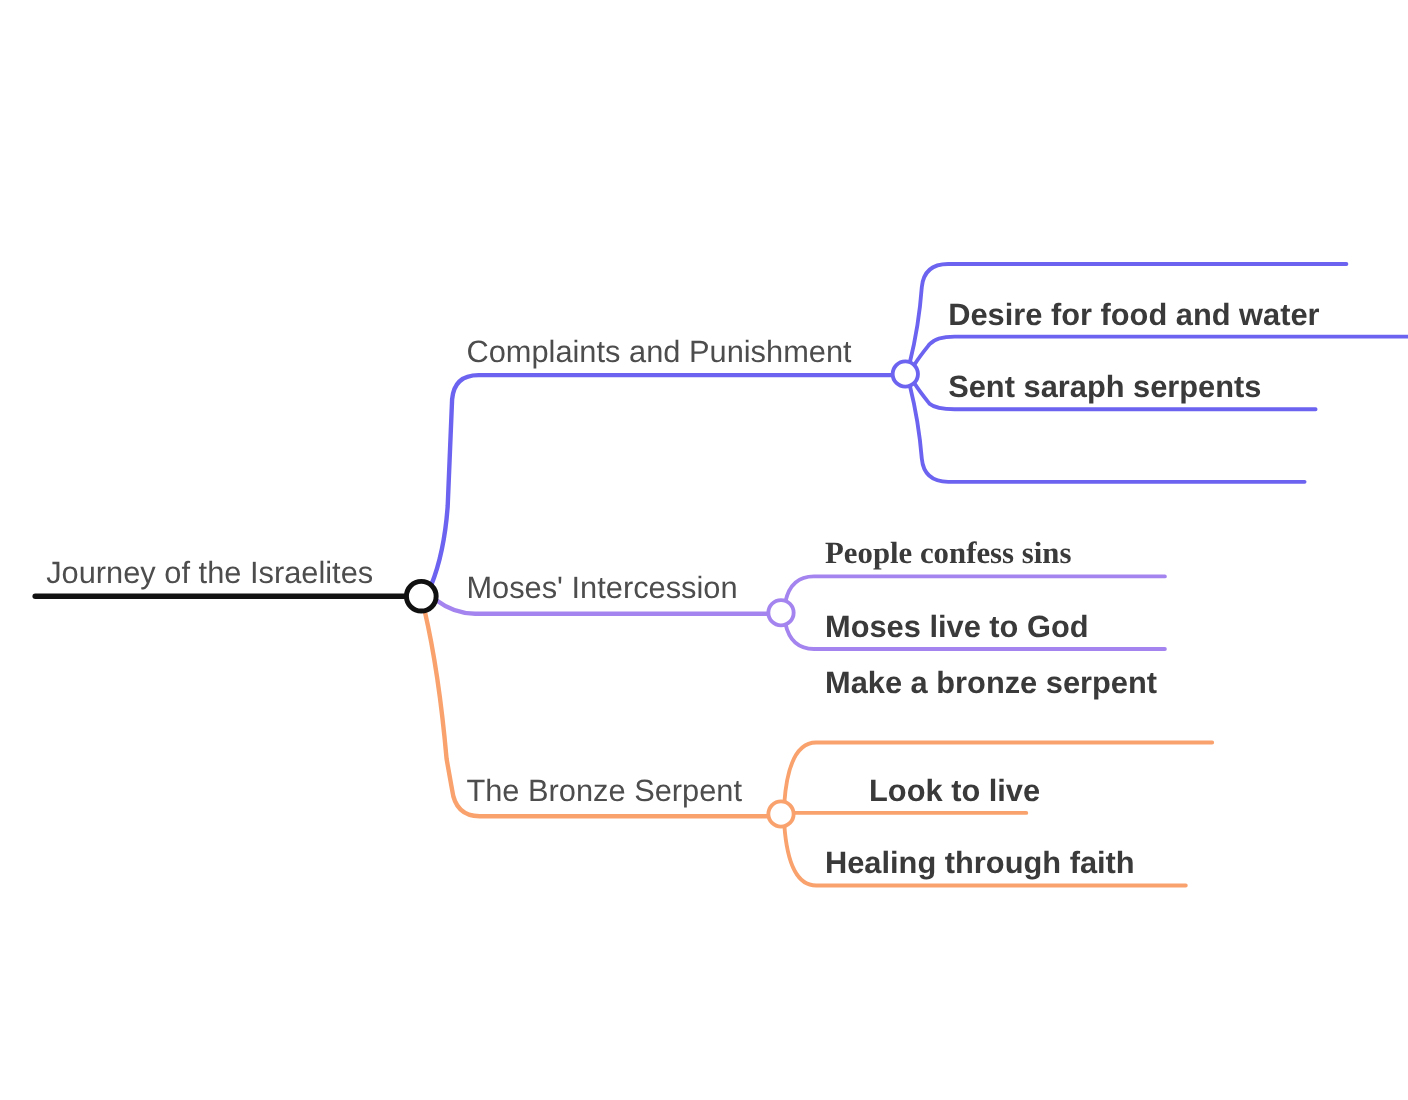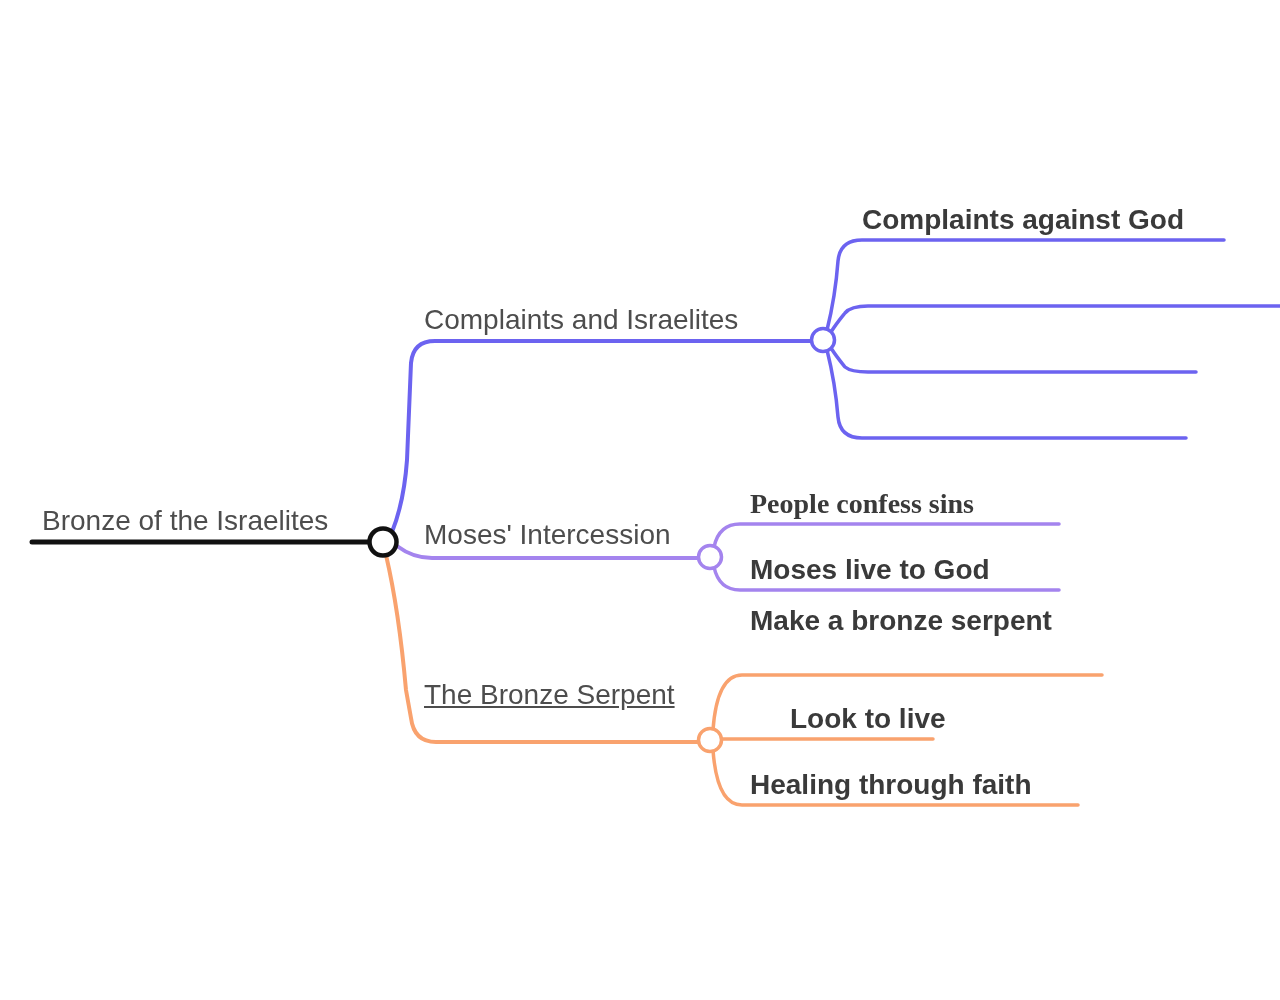--- a/index.html
+++ b/index.html
@@ -50,27 +50,28 @@
 
     <path d="M386,555 C396,598 402,645 406,690 L411,718 Q414,742 436,742 L698,742" fill="none" stroke-width="4" stroke-linecap="round" stroke="#f9a26e"></path>
     <path d="M713,730 Q717,675 742,675 L1102,675" fill="none" stroke-width="3.5" stroke-linecap="round" stroke="#f9a26e"></path>
     <path d="M722,739 L933,739" fill="none" stroke-width="3.5" stroke-linecap="round" stroke="#f9a26e"></path>
     <path d="M713,750 Q717,805 742,805 L1078,805" fill="none" stroke-width="3.5" stroke-linecap="round" stroke="#f9a26e"></path>
     <circle cx="710" cy="740" r="11.5" fill="#ffffff" stroke-width="3.5" stroke="#f9a26e"></circle>
 
     <circle cx="383" cy="542" r="13.5" fill="#ffffff" stroke-width="4.5" stroke="#111111"></circle>
   </svg>
 
-  <div class="label topic" style="left:42px; top:504px;">Bronze of the Israelites</div>
+  <div class="label topic" style="left:42px; top:504px;">Journey of the Israelites</div>
 
-  <div class="label topic" style="left:424px; top:303px;">Complaints and Israelites</div>
-  <div class="label child" style="left:862px; top:203px; width:360px;">Complaints against God</div>
+  <div class="label topic" style="left:424px; top:303px;">Complaints and Punishment</div>
+  <div class="label child" style="left:862px; top:269px; width:418px;">Desire for food and water</div>
+  <div class="label child" style="left:862px; top:335px;">Sent saraph serpents</div>
 
   <div class="label topic" style="left:424px; top:518px;">Moses' Intercession</div>
   <div class="label child" style="left:750px; top:487px;font-family:Liberation Serif, serif;">People confess sins</div>
   <div class="label child" style="left:750px; top:553px; width:297px;">Moses live to God</div>
 
-  <div class="label topic" style="left:424px; top:678px;text-decoration:underline;">The Bronze Serpent</div>
+  <div class="label topic" style="left:424px; top:702px;">The Bronze Serpent</div>
   <div class="label child" style="left:750px; top:604px; width:336px;">Make a bronze serpent</div>
   <div class="label child" style="left:750px; top:702px; width:168px;margin-left:40px;">Look to live</div>
   <div class="label child" style="left:750px; top:768px; width:315px;">Healing through faith</div>
 
 </div>
 
 </body></html>

